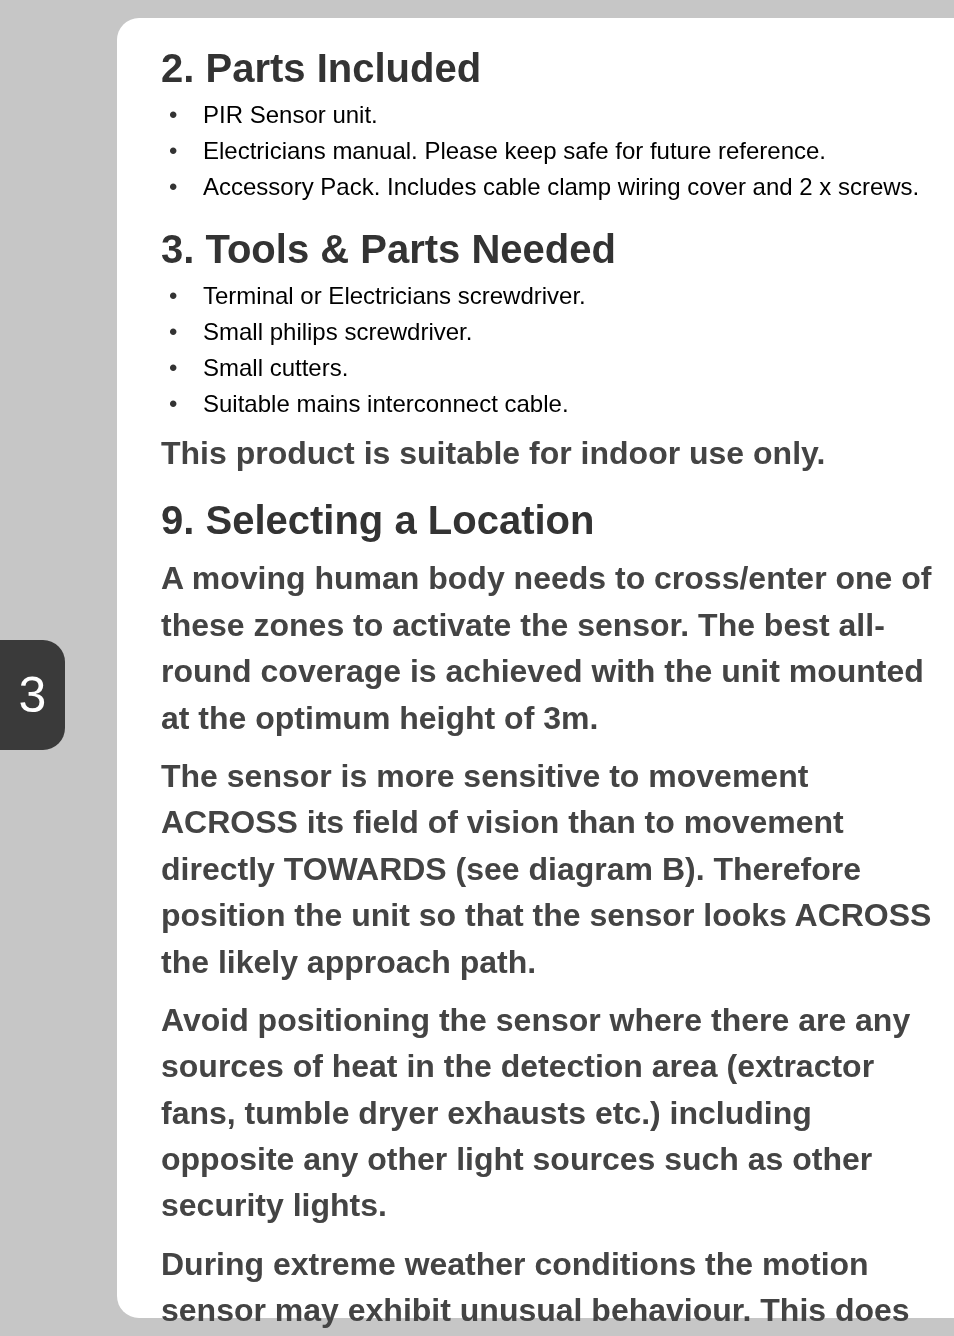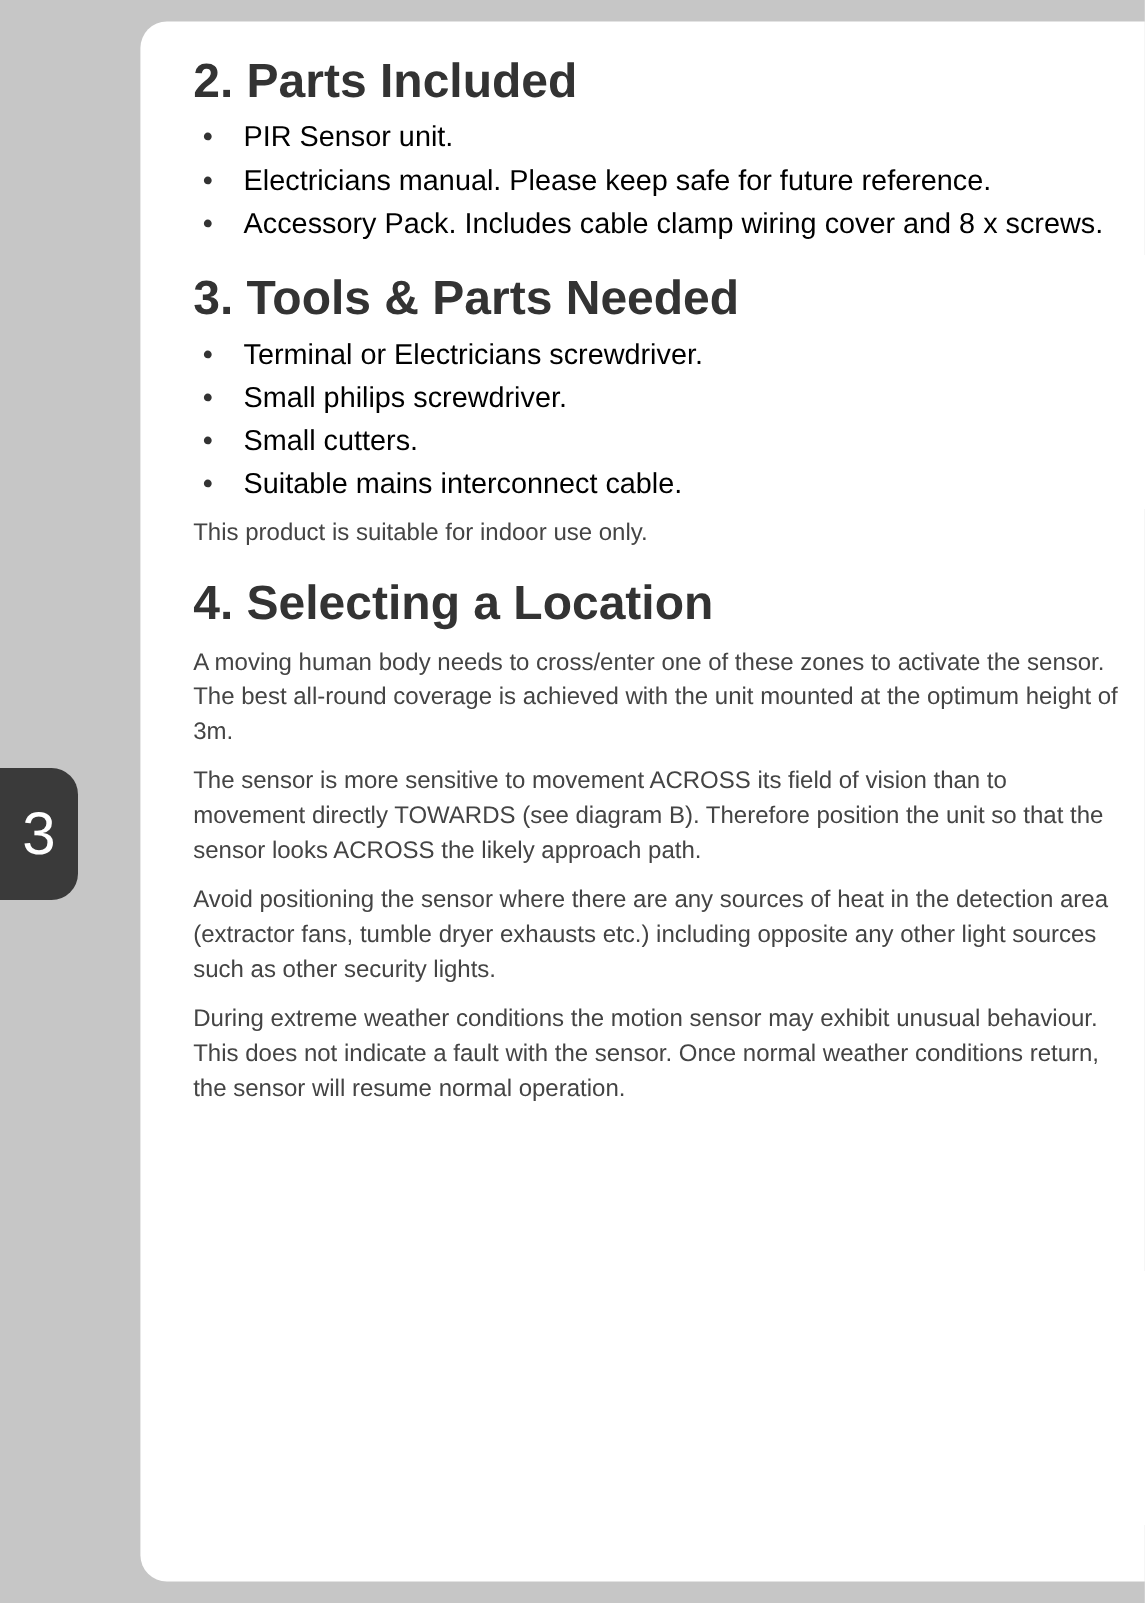--- a/index.html
+++ b/index.html
@@ -62,52 +62,52 @@
   }
   ul.bullets li::before {
     content: "•";
     position: absolute;
     left: 8px;
     top: 0;
     font-size: 24px;
     color: #333;
   }
   p.body {
-    font-size: 20px;
+    font-size: 32px;
     line-height: 1.45;
     color: #444;
-    font-weight: 400;
+    font-weight: 700;
     margin-top: 12px;
   }
   p.body.tight { margin-top: 8px; }
 </style>
 </head>
 <body>
 
 <div class="page-tab">
   <span>3</span>
 </div>
 
 <div class="content-card">
 
   <h2 class="section-heading first">2. Parts Included</h2>
   <ul class="bullets">
     <li>PIR Sensor unit.</li>
     <li>Electricians manual. Please keep safe for future reference.</li>
-    <li>Accessory Pack. Includes cable clamp wiring cover and 8 x screws.</li>
+    <li>Accessory Pack. Includes cable clamp wiring cover and 2 x screws.</li>
   </ul>
 
   <h2 class="section-heading">3. Tools &amp; Parts Needed</h2>
   <ul class="bullets">
     <li>Terminal or Electricians screwdriver.</li>
     <li>Small philips screwdriver.</li>
     <li>Small cutters.</li>
     <li>Suitable mains interconnect cable.</li>
   </ul>
   <p class="body tight">This product is suitable for indoor use only.</p>
 
-  <h2 class="section-heading">4. Selecting a Location</h2>
+  <h2 class="section-heading">9. Selecting a Location</h2>
   <p class="body">A moving human body needs to cross/enter one of these zones to activate the sensor. The best all-round coverage is achieved with the unit mounted at the optimum height of 3m.</p>
   <p class="body">The sensor is more sensitive to movement ACROSS its field of vision than to movement directly TOWARDS (see diagram B). Therefore position the unit so that the sensor looks ACROSS the likely approach path.</p>
   <p class="body">Avoid positioning the sensor where there are any sources of heat in the detection area (extractor fans, tumble dryer exhausts etc.) including opposite any other light sources such as other security lights.</p>
   <p class="body">During extreme weather conditions the motion sensor may exhibit unusual behaviour. This does not indicate a fault with the sensor. Once normal weather conditions return, the sensor will resume normal operation.</p>
 
 </div>
 
 </body></html>

